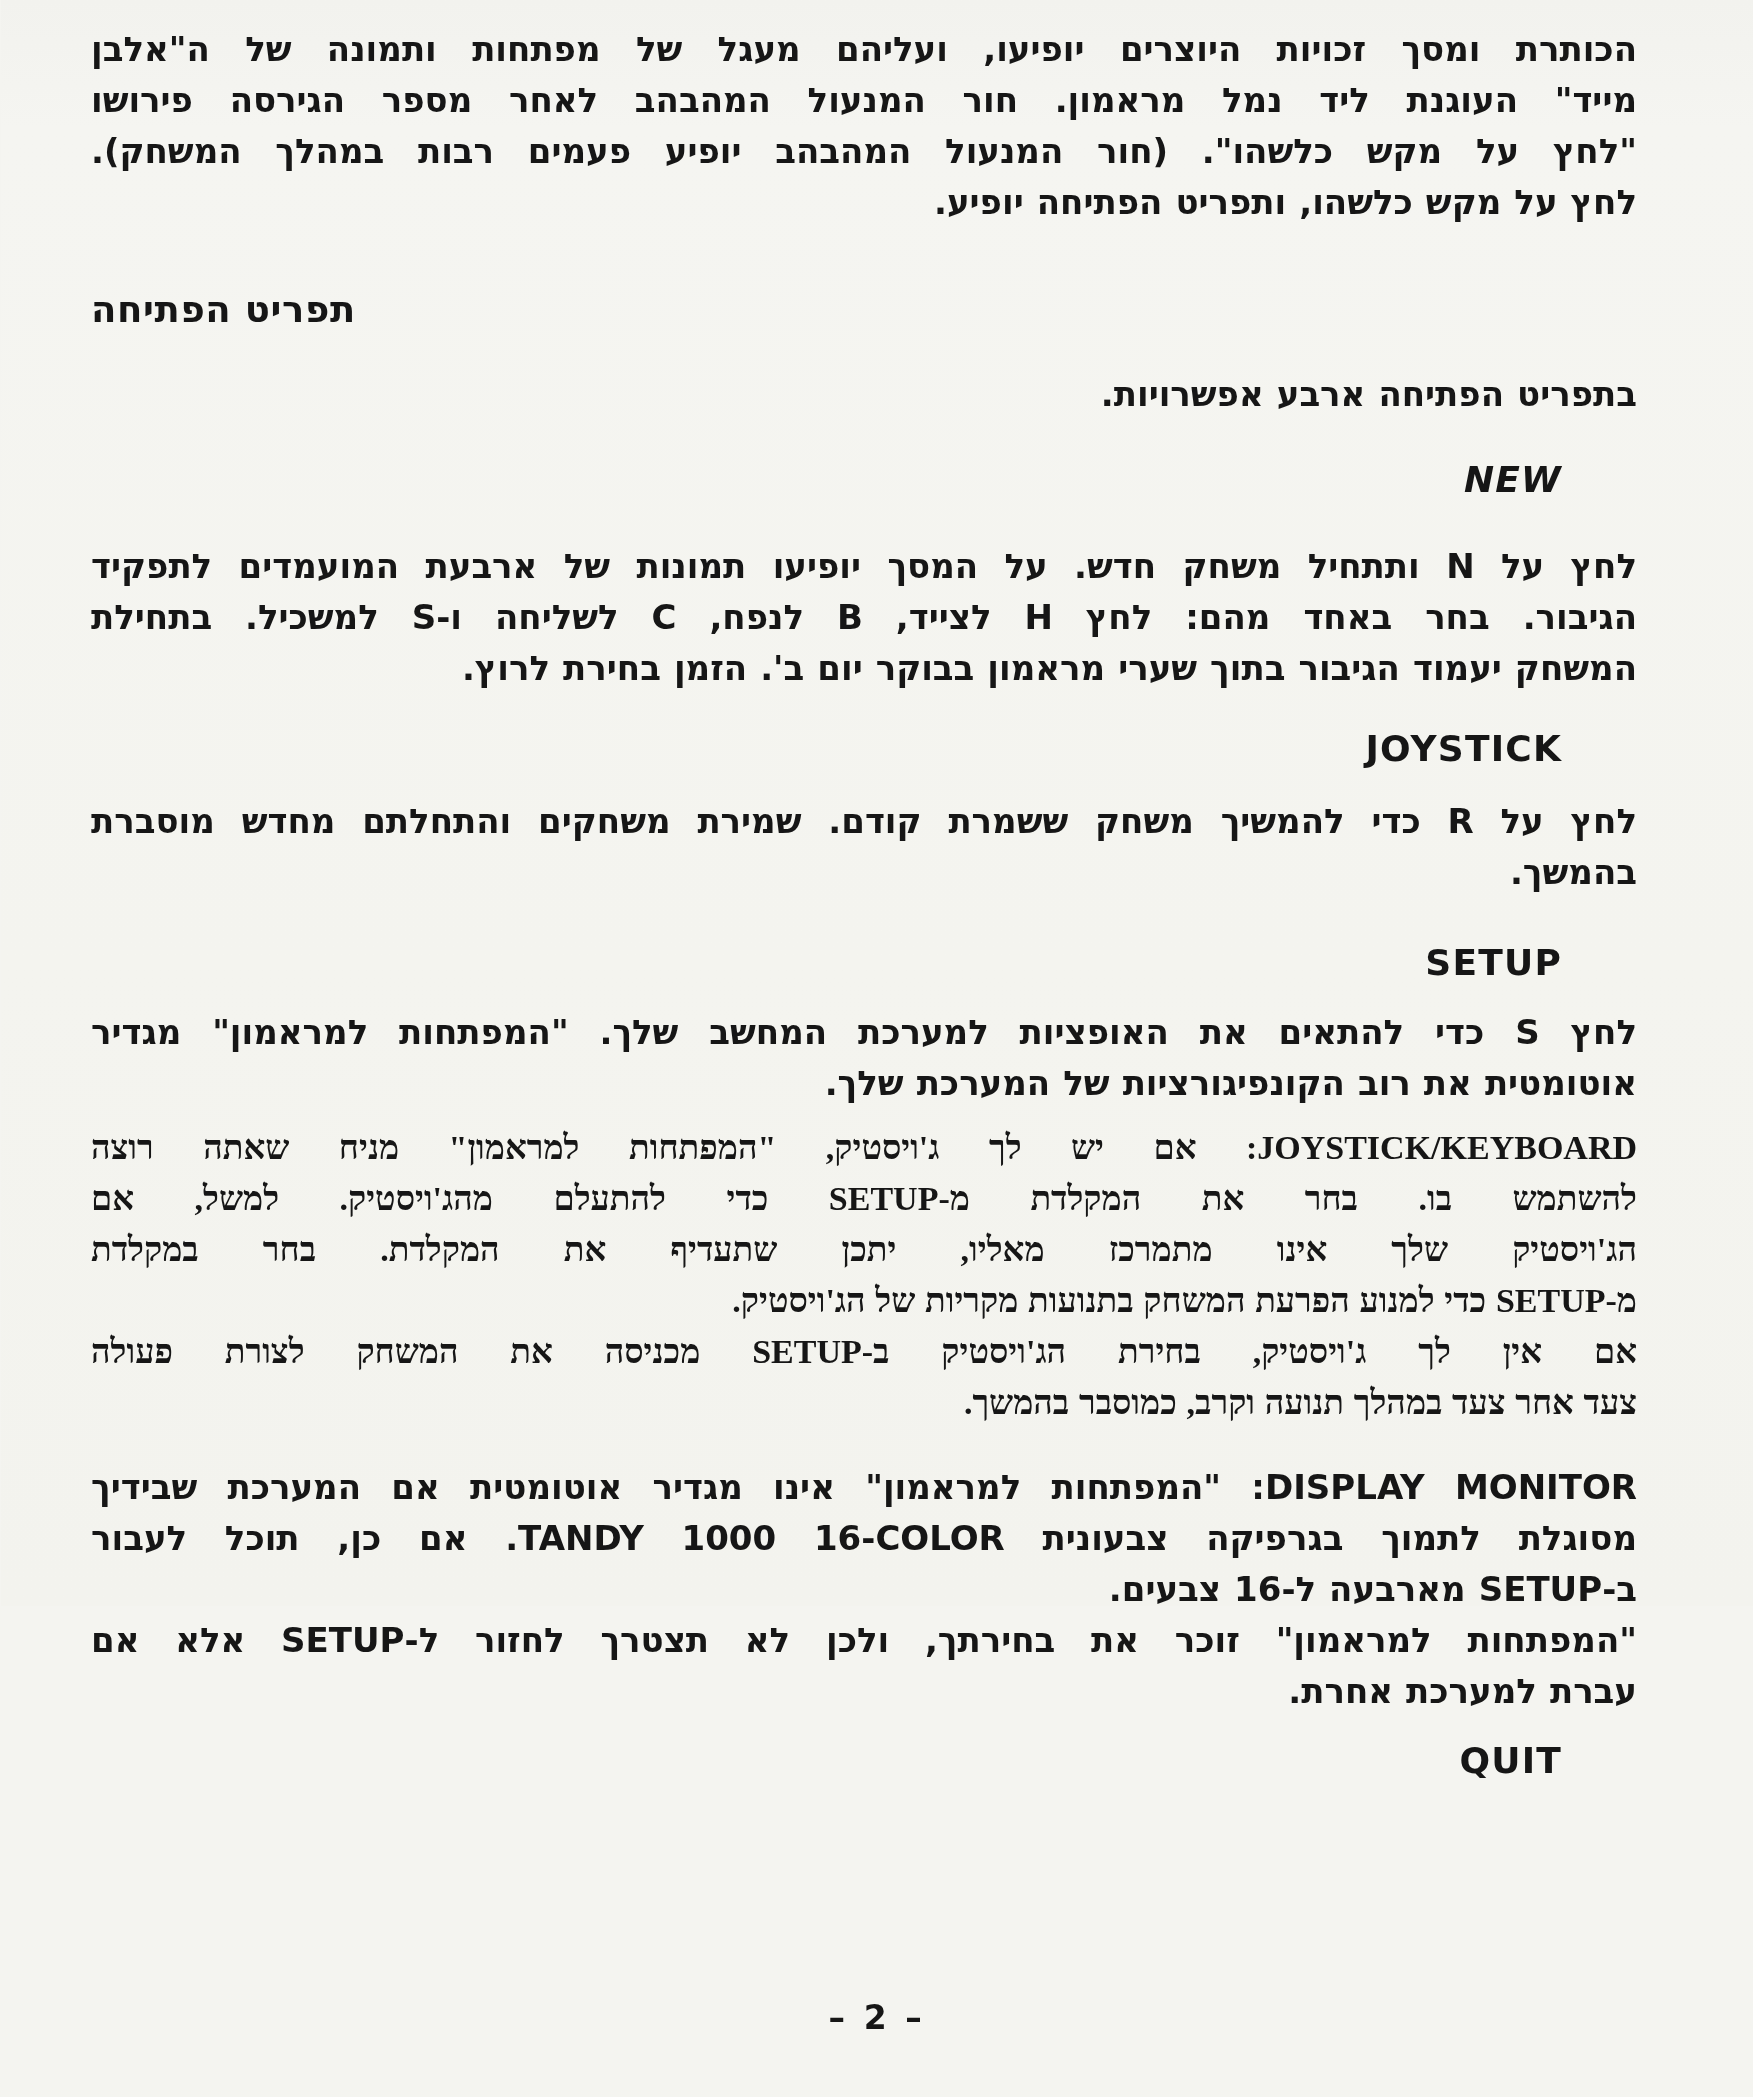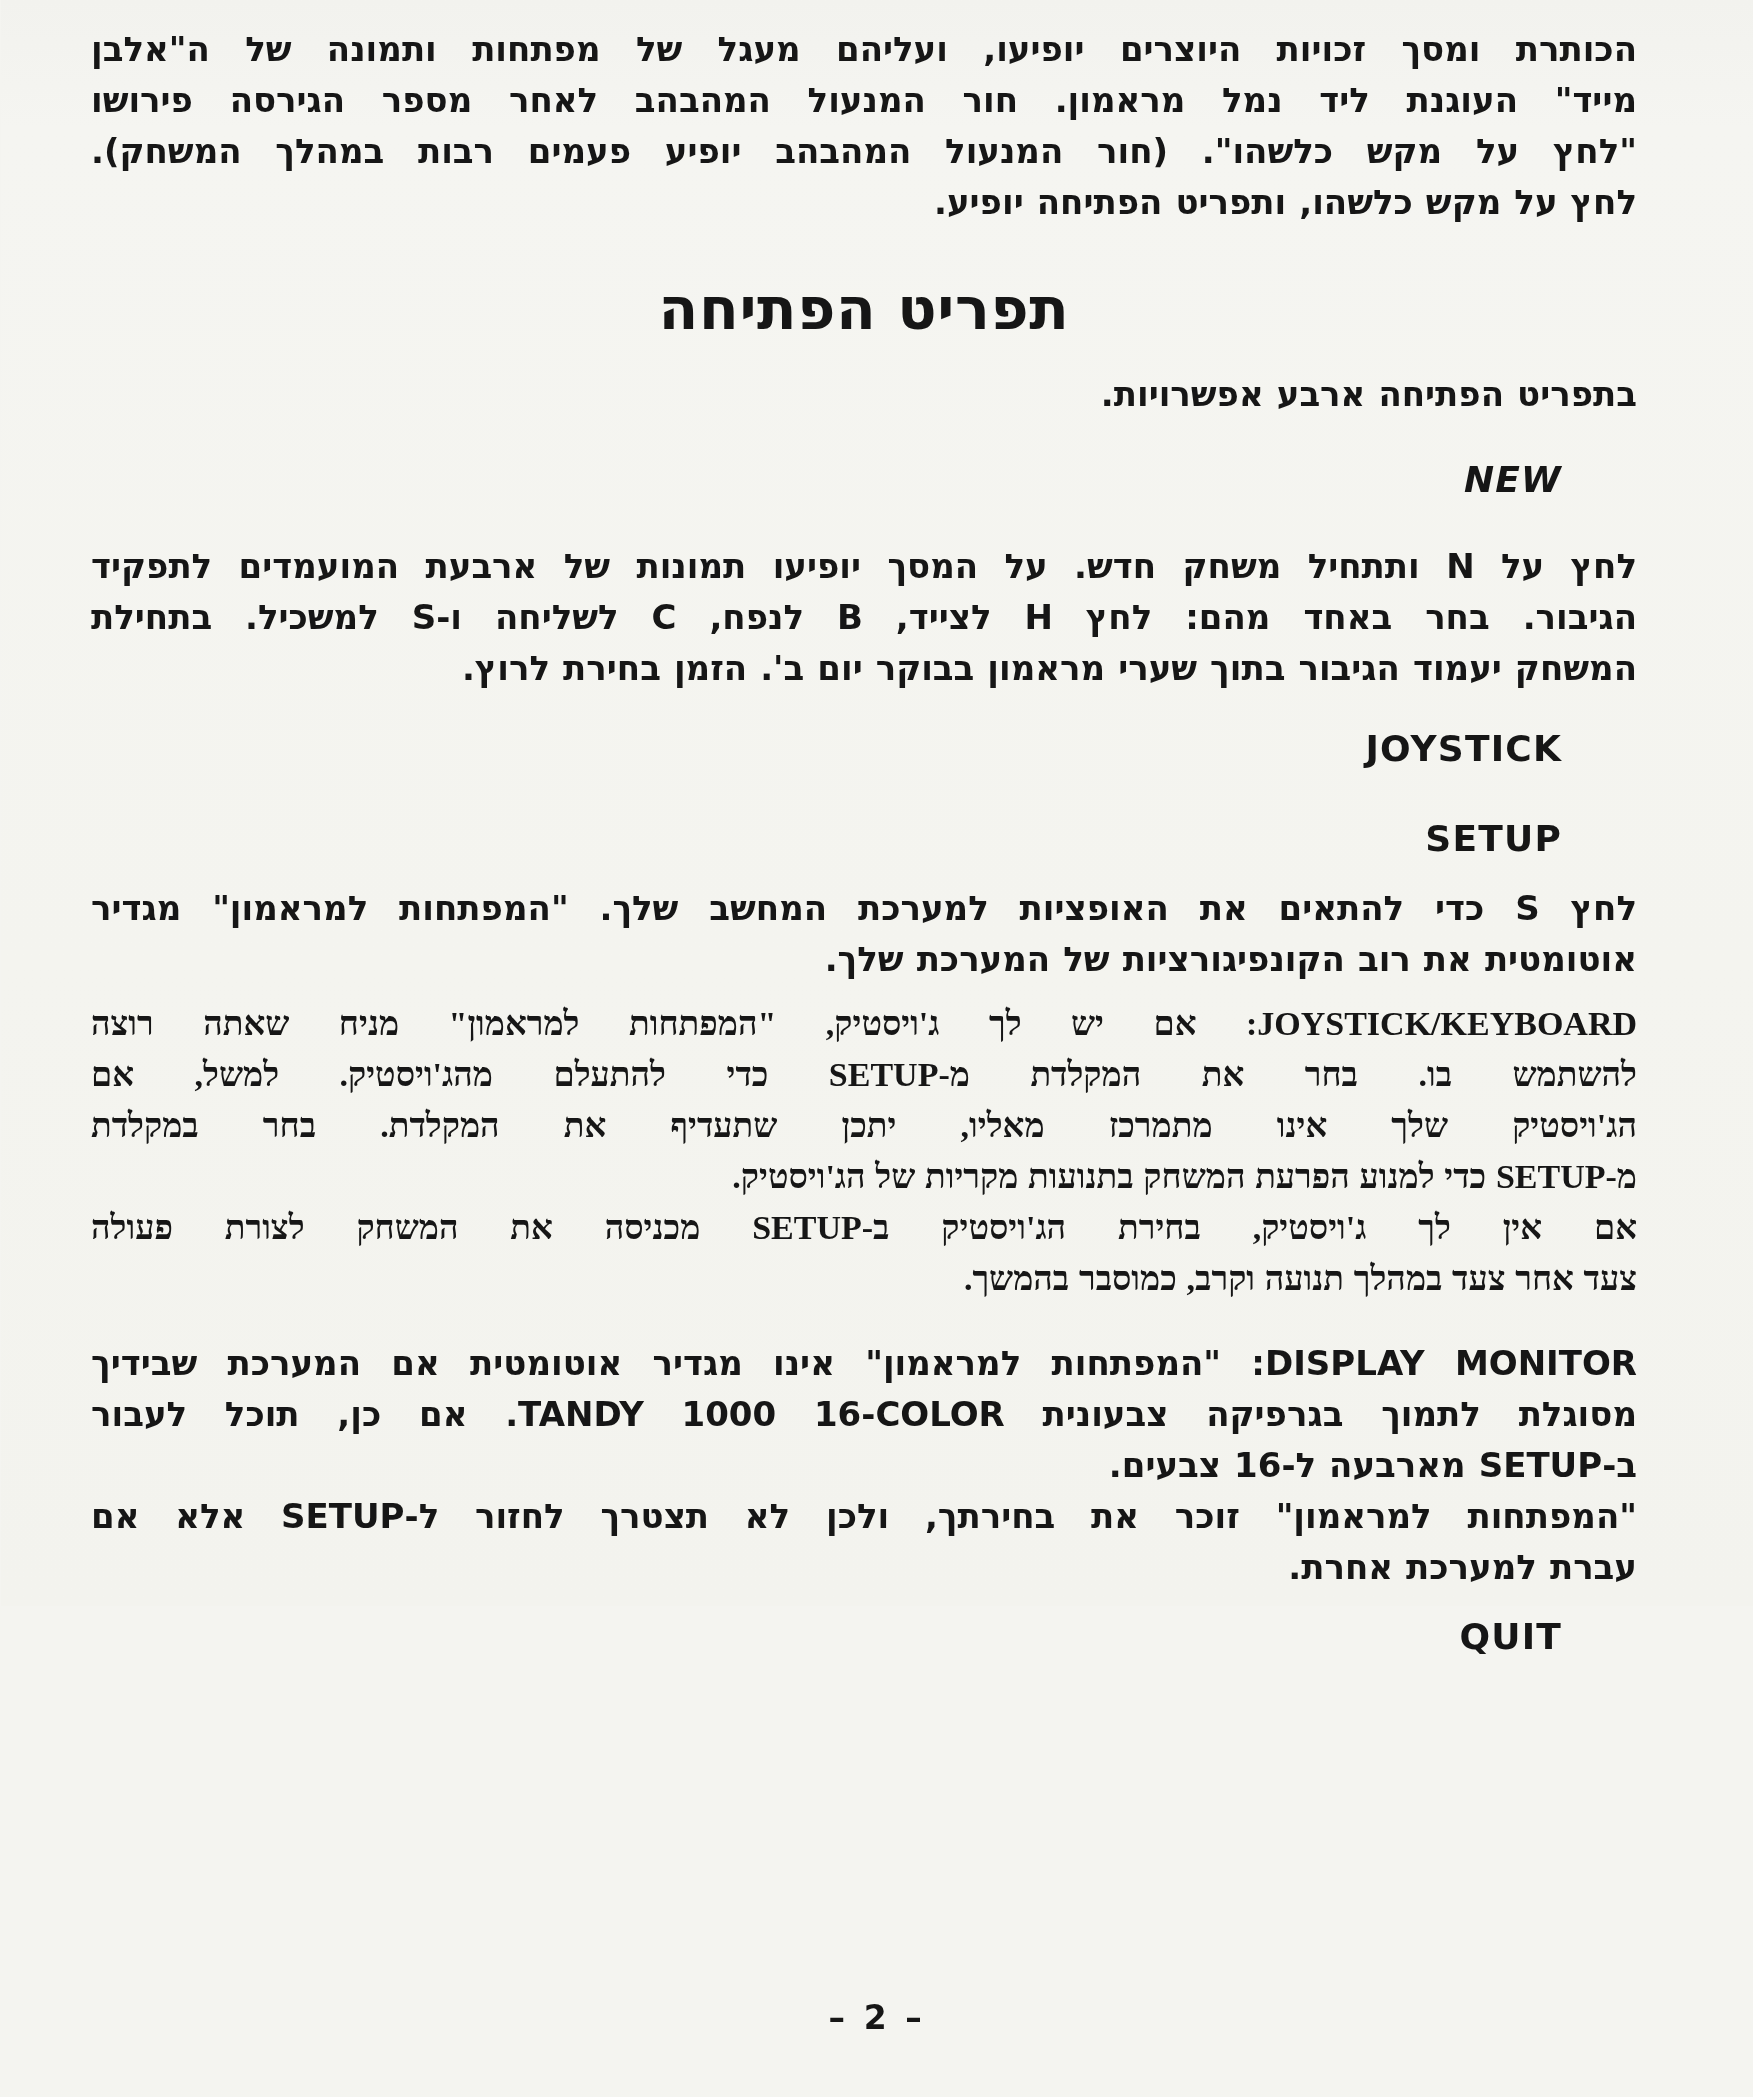--- a/index.html
+++ b/index.html
@@ -34,23 +34,23 @@
     font-size: 34px;
     line-height: 51px;
     text-align: justify;
     text-align-last: justify;
     word-spacing: 1.2px;
   }
   .run .tline:last-child {
     text-align-last: right;
   }
   .h1-heading {
-    font-size: 58px;
+    font-size: 37px;
     line-height: 61px;
-    text-align: center;
+    text-align: left;
     letter-spacing: 0.6px;
   }
   .h2-heading {
     font-size: 36px;
     line-height: 51px;
     text-align: right;
     letter-spacing: 1.2px;
     margin-left: 0;
     margin-right: 0;
     padding-left: 75px; 
@@ -119,20 +119,26 @@
           <div class="tline">לחץ על N ותתחיל משחק חדש. על המסך יופיעו תמונות של ארבעת המועמדים לתפקיד</div>
           <div class="tline">הגיבור. בחר באחד מהם: לחץ H לצייד, B לנפח, C לשליחה ו-S למשכיל. בתחילת</div>
           <div class="tline">המשחק יעמוד הגיבור בתוך שערי מראמון בבוקר יום ב'. הזמן בחירת לרוץ.</div>
         </div>
       </div>
 
     <div class="h2-row m-hrestart">
       <span class="h2-heading">JOYSTICK</span>
     </div>
 
+    <div class="para m-prestart">
+        <div class="run">
+          <div class="tline">לחץ על R כדי להמשיך משחק ששמרת קודם. שמירת משחקים והתחלתם מחדש מוסברת</div>
+          <div class="tline">בהמשך.</div>
+        </div>
+      </div>
 
     <div class="h2-row m-hsetup">
       <span class="h2-heading">SETUP</span>
     </div>
 
     <div class="para m-psetup">
         <div class="run">
           <div class="tline">לחץ S כדי להתאים את האופציות למערכת המחשב שלך. "המפתחות למראמון" מגדיר</div>
           <div class="tline">אוטומטית את רוב הקונפיגורציות של המערכת שלך.</div>
         </div>

